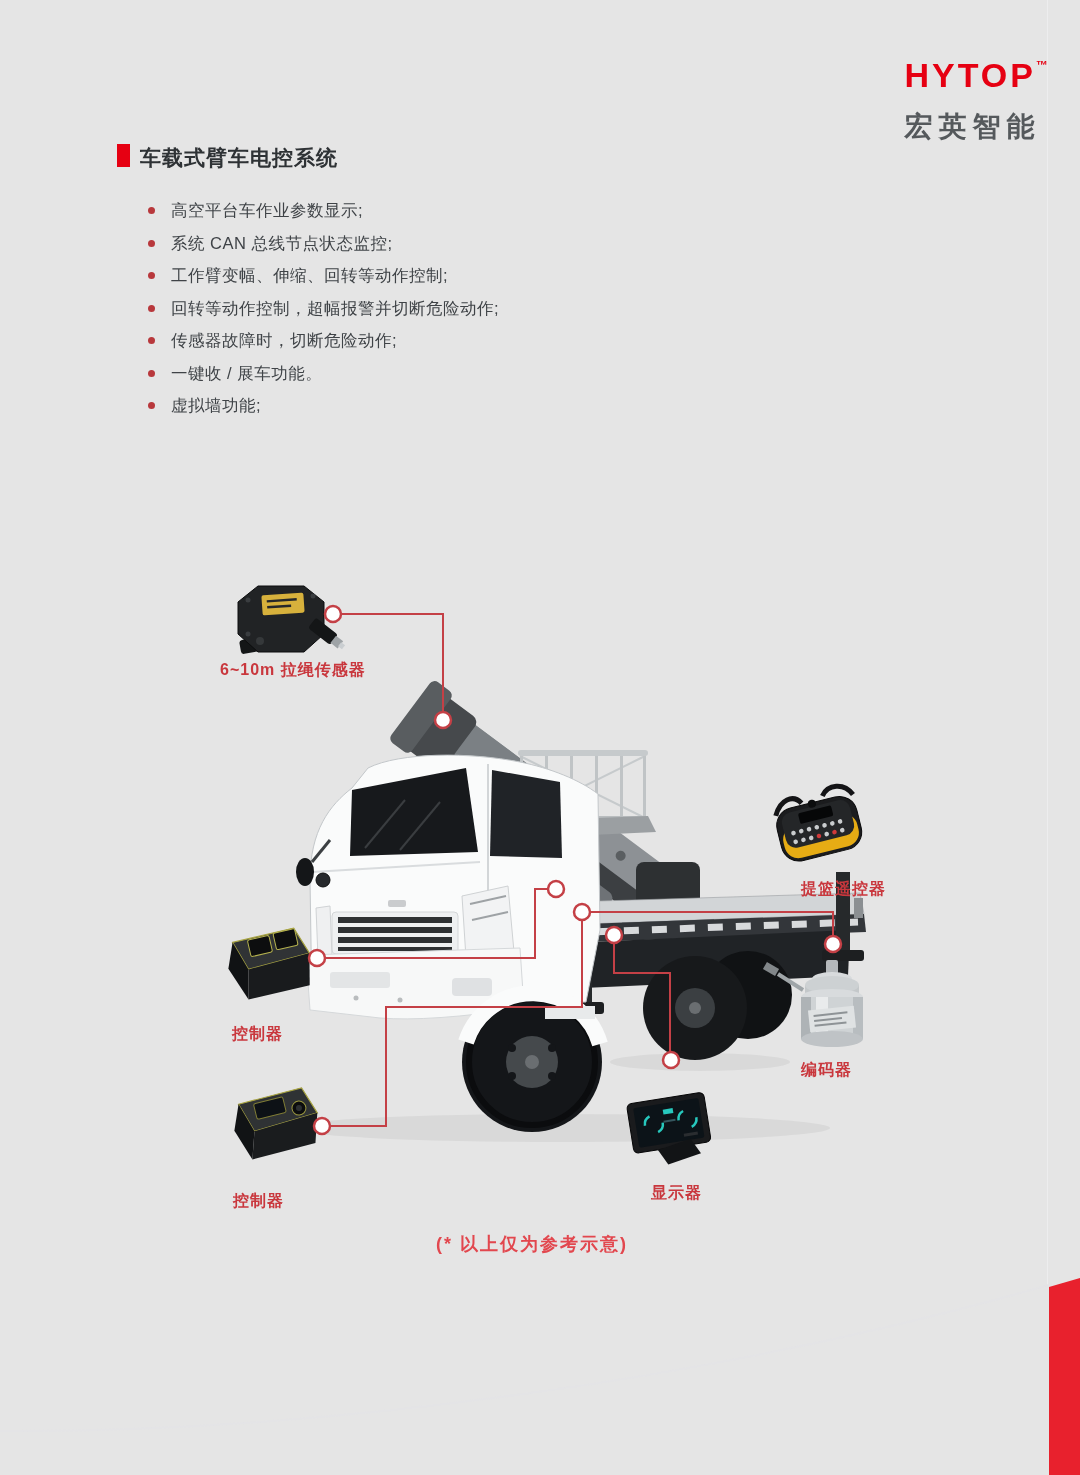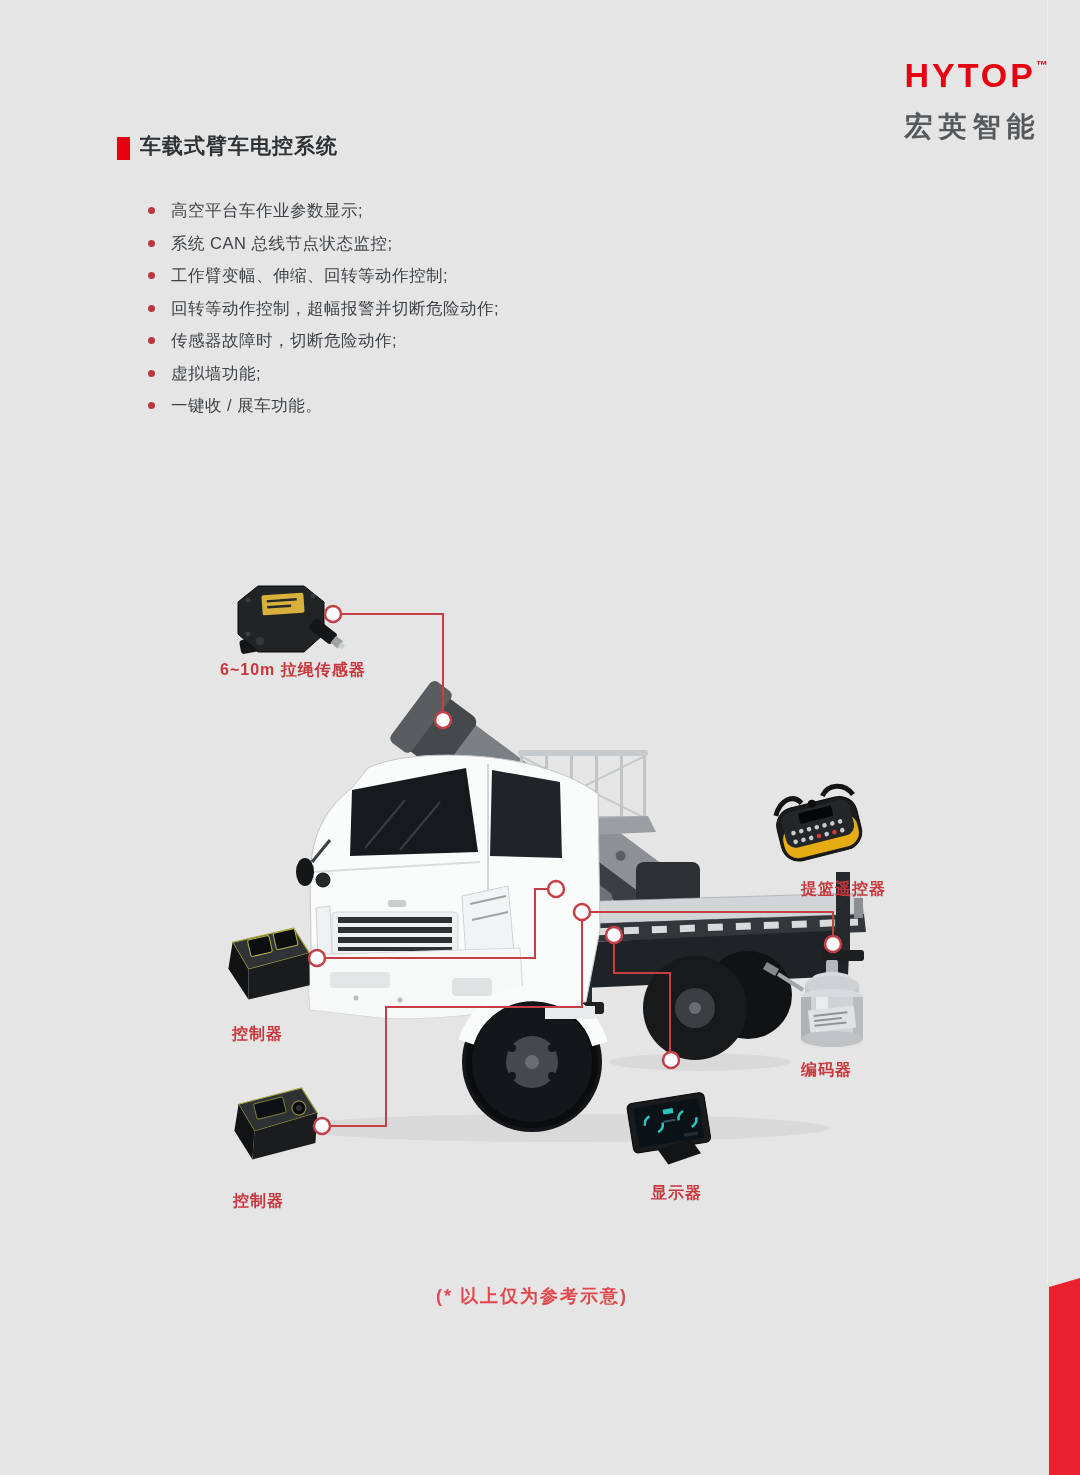--- a/index.html
+++ b/index.html
@@ -4,33 +4,33 @@
 <style>
   html,body{margin:0;padding:0;background:#ffffff;}
   .page{position:relative;width:1080px;height:1475px;background:#e5e5e5;overflow:hidden;
         font-family:"Liberation Sans", sans-serif;padding-left:38px;}
   
   .logo{position:absolute;top:48px;right:70px;text-align:left;}
   .logo-en{font-size:34px;font-weight:800;letter-spacing:3px;color:#e60012;line-height:34px;}
   .logo-en sup{font-size:12px;font-weight:700;vertical-align:18px;letter-spacing:0;}
   .logo-cn{font-size:28px;font-weight:700;letter-spacing:6px;color:#55595c;margin-top:20px;line-height:30px;}
   
-  .title-row{position:absolute;left:117px;top:132px;display:flex;align-items:flex-end;}
+  .title-row{position:absolute;left:117px;top:144px;display:flex;align-items:flex-start;}
   .title-bar{width:13px;height:23px;background:#e60012;margin-right:10px;}
   .title-text{font-size:21px;font-weight:700;color:#2e3235;letter-spacing:1px;}
   
   .features{position:absolute;left:163px;top:186px;margin:8px;padding:0;list-style:none;}
   .features li{position:relative;font-size:16.5px;line-height:32.5px;color:#3f4347;letter-spacing:0.5px;}
   .features li::before{content:"";position:absolute;left:-23px;top:13px;width:7px;height:7px;
         border-radius:50%;background:#b8383c;}
   
   .dlabel{position:absolute;font-size:16px;font-weight:700;color:#c9373d;letter-spacing:1px;white-space:nowrap;}
   .diagram-svg{position:absolute;left:0;top:540px;width:1080px;height:660px;}
   
-  .footnote{position:absolute;left:0;top:1284px;width:1064px;text-align:center;
+  .footnote{position:absolute;left:0;top:1232px;width:1064px;text-align:center;
         font-size:18px;font-weight:700;color:#e2474e;letter-spacing:2px;}
   
   .edge-line{position:absolute;left:1047px;top:0;width:1px;height:1286px;background:#ededee;}
   .curve-svg{position:absolute;left:0;top:1260px;width:1080px;height:215px;}
 </style>
 </head>
 <body>
 
 <div class="page">
 
@@ -43,22 +43,22 @@
     <div class="title-bar"></div>
     <div class="title-text">车载式臂车电控系统</div>
   </div>
 
   <ul class="features">
     <li>高空平台车作业参数显示;</li>
     <li>系统 CAN 总线节点状态监控;</li>
     <li>工作臂变幅、伸缩、回转等动作控制;</li>
     <li>回转等动作控制，超幅报警并切断危险动作;</li>
     <li>传感器故障时，切断危险动作;</li>
+    <li>一键收 / 展车功能。</li>
     <li>虚拟墙功能;</li>
-    <li>一键收 / 展车功能。</li>
   </ul>
 
   <svg class="diagram-svg" viewBox="0 540 1080 660">
 
     <ellipse cx="560" cy="1128" rx="270" ry="14" fill="rgba(0,0,0,0.05)"></ellipse>
     <ellipse cx="700" cy="1062" rx="90" ry="9" fill="rgba(0,0,0,0.05)"></ellipse>
 
     <g>
 
       <g transform="rotate(36.7 665 905)">

